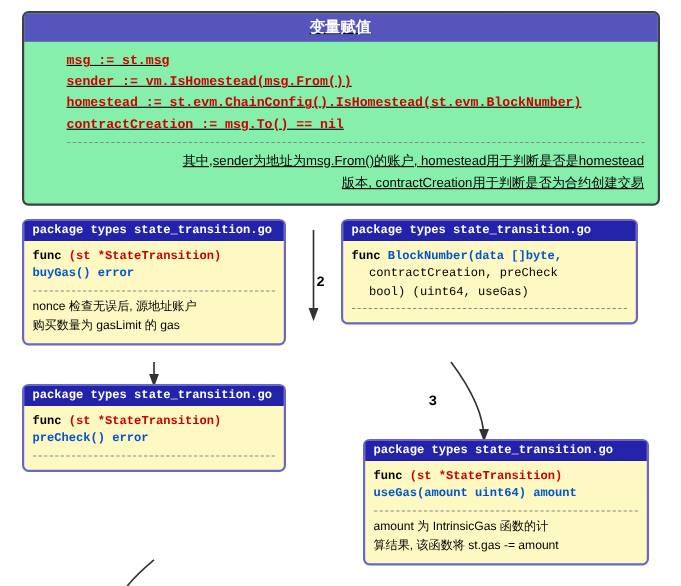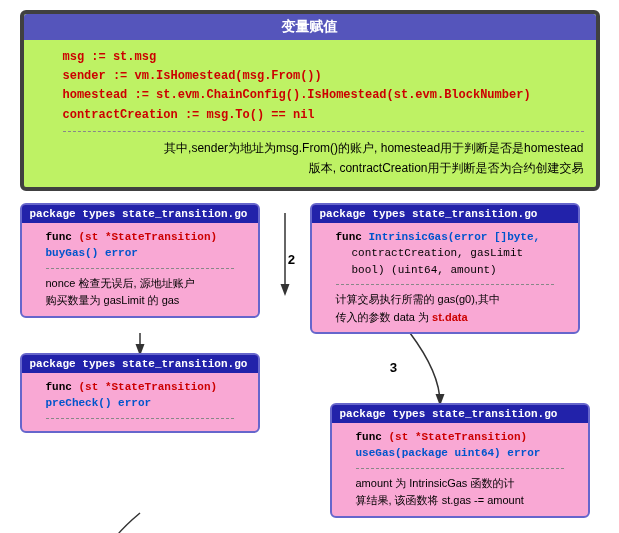--- a/index.html
+++ b/index.html
@@ -14,25 +14,26 @@
 
     .main-container {
       width: 619px;
       min-height: 533px;
       position: relative;
       padding: 10px;
     }
 
     
     .top-box {
-      border: 4px solid #404040;
+      border: 2px solid #404040;
       border-radius: 6px;
       margin: 0 auto 12px auto;
       width: 580px;
-      background: #bef264;
+      background: #86efac;
+      text-decoration: underline;
     }
     .top-box-title {
       background: #5555bb;
       color: #fff;
       text-align: center;
       font-size: 14px;
       font-weight: bold;
       padding: 4px 0;
       border-radius: 3px 3px 0 0;
       font-family: 'SimHei', sans-serif;
@@ -65,34 +66,34 @@
       position: relative;
       width: 580px;
       margin: 0 auto;
       height: 360px;
     }
 
     
     .card {
       border: 2px solid #6666cc;
       border-radius: 6px;
-      background: #f9a8d4;
+      background: #fef9c3;
       position: absolute;
     }
     .card-title-bar {
       background: #2222aa;
       color: #fff;
       font-size: 11px;
       font-weight: bold;
       padding: 3px 8px;
       border-radius: 3px 3px 0 0;
       font-family: 'Courier New', monospace;
     }
     .card-content {
-      padding: 6px 24px;
+      padding: 6px 8px;
       font-size: 11px;
     }
     .card-func {
       font-family: 'Courier New', monospace;
       font-size: 11px;
       line-height: 1.5;
     }
     .func-keyword { color: #000; font-weight: bold; }
     .func-name { color: #0055cc; font-weight: bold; }
     .func-param { color: #cc0000; font-weight: bold; }
@@ -211,37 +212,34 @@
           <span class="func-name">preCheck() error</span>
         </div>
         <hr class="divider">
       </div>
     </div>
 
     <div class="card card-intrinsic">
       <div class="card-title-bar">package types state_transition.go</div>
       <div class="card-content">
         <div class="card-func">
-          <span class="func-keyword">func </span><span class="func-name">IntrinsicGas(error []byte,</span><br>
-          <span style="padding-left:16px;">contractCreation, gasLimit</span><br>
-          <span style="padding-left:16px;">bool) (uint64, amount)</span>
-        </div>
-        <hr class="divider">
-        <div class="card-desc">
-          计算交易执行所需的 gas(g0),其中<br>传入的参数 data 为 <span style="color:#cc0000;font-weight:bold;">st.data</span>
-        </div>
+          <span class="func-keyword">func </span><span class="func-name">BlockNumber(data []byte,</span><br>
+          <span style="padding-left:16px;">contractCreation, preCheck</span><br>
+          <span style="padding-left:16px;">bool) (uint64, useGas)</span>
+        </div>
+        <hr class="divider">
       </div>
     </div>
 
     <div class="card card-use-gas">
       <div class="card-title-bar">package types state_transition.go</div>
       <div class="card-content">
         <div class="card-func">
           <span class="func-keyword">func </span><span class="func-param">(st *StateTransition)</span><br>
-          <span class="func-name">useGas(package uint64) error</span>
+          <span class="func-name">useGas(amount uint64) amount</span>
         </div>
         <hr class="divider">
         <div class="card-desc">
           amount 为 IntrinsicGas 函数的计<br>算结果, 该函数将 st.gas -= amount
         </div>
       </div>
     </div>
 
   </div>
 </div>

